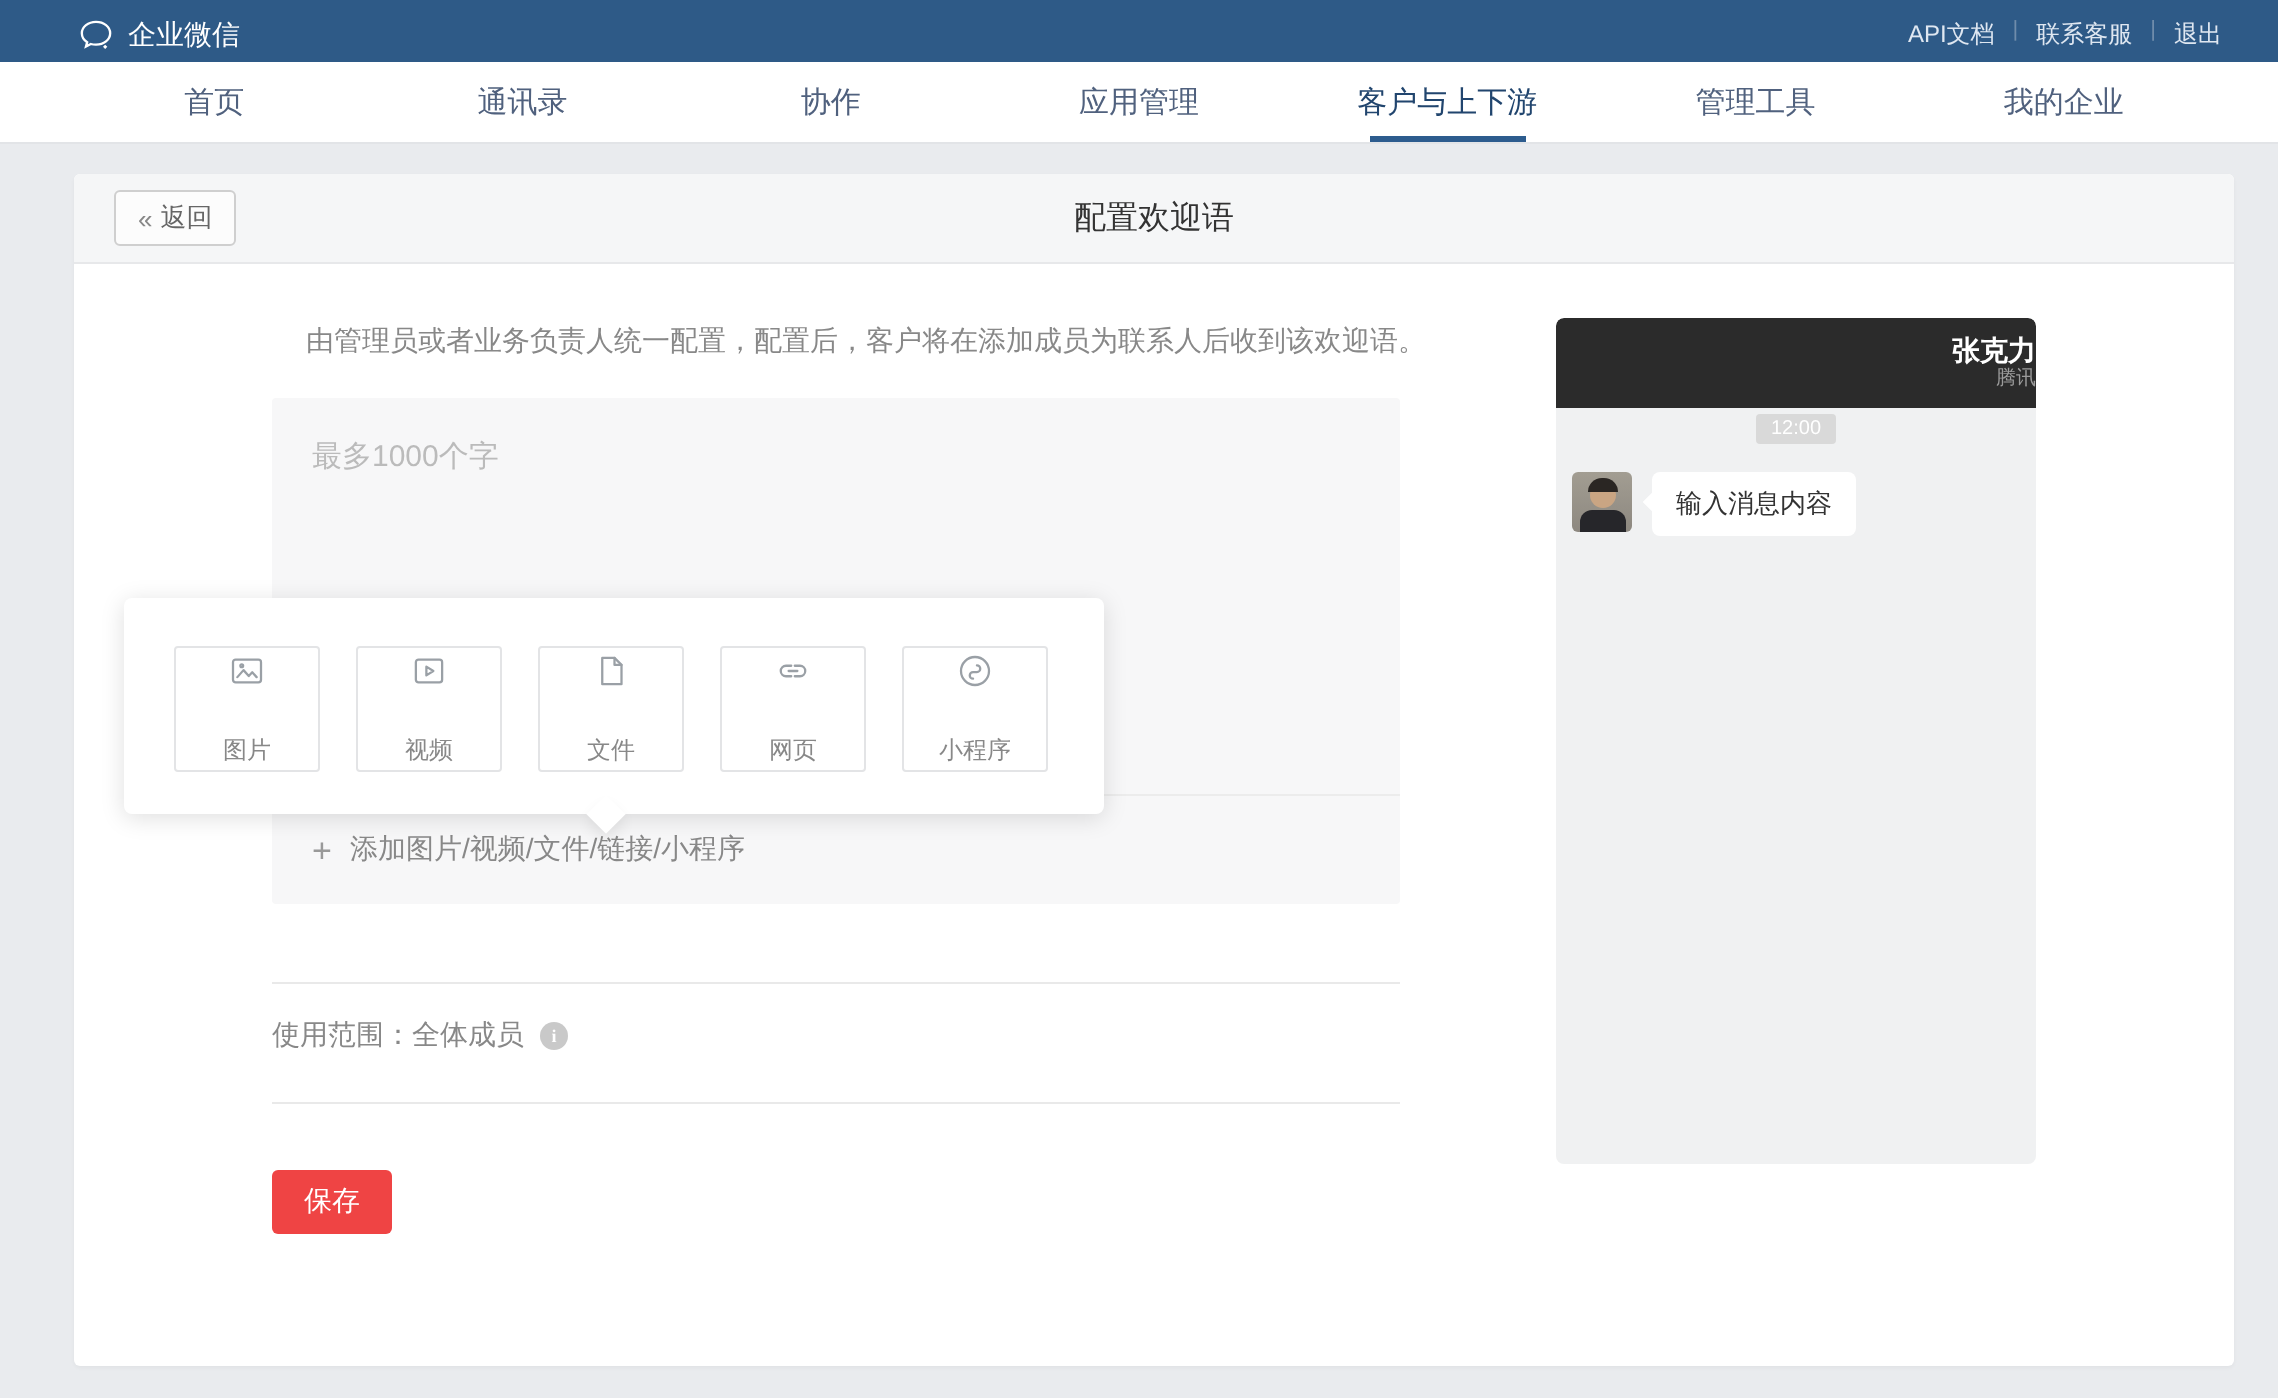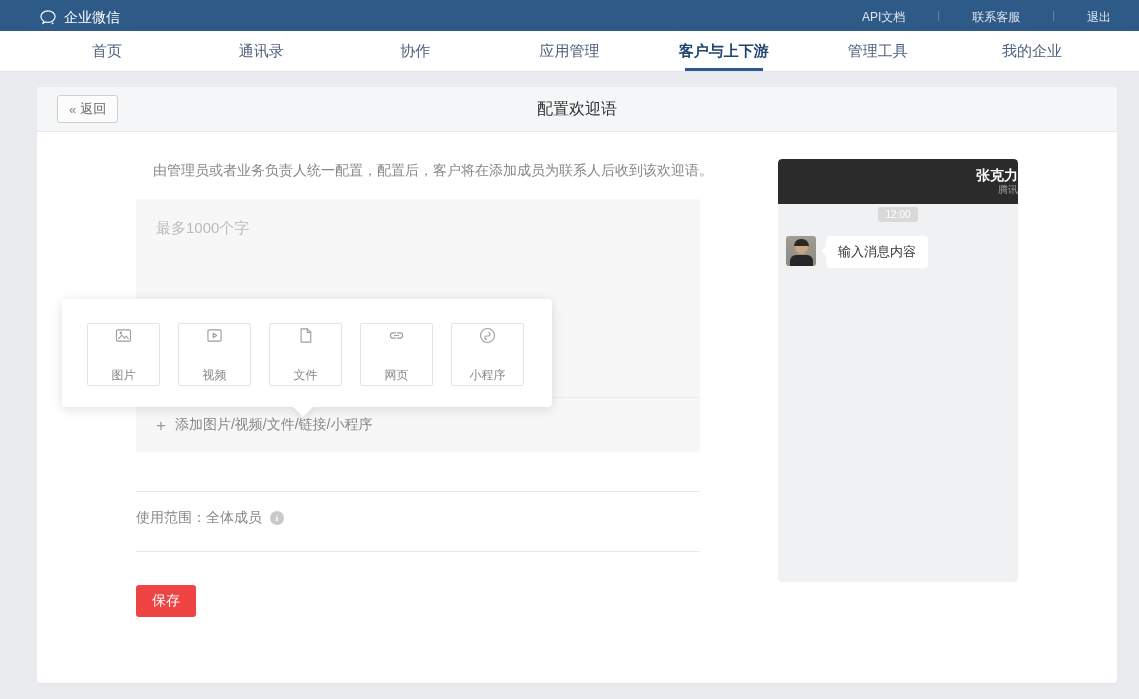--- a/index.html
+++ b/index.html
@@ -12,34 +12,34 @@
   }
 
   
   .topbar {
     height:31px; background:#2e5a87;
     display:flex; align-items:center; justify-content:space-between;
     padding:4px 24px 0 38px;
   }
   .brand { display:flex; align-items:center; color:#fff; font-size:14px; }
   .brand svg { width:20px; height:20px; margin-right:6px; display:block; }
-  .topbar-links { display:flex; font-size:12px; color:#dfe7f1;gap:23px; }
+  .topbar-links { display:flex; font-size:12px; color:#dfe7f1; }
   .topbar-links .tlink { cursor:pointer; padding:0 4px; }
   .topbar-links .sep { color:#6f8cab; margin:0 5px; font-size:11px; }
 
   
   .nav {
     height:41px; background:#fff; border-bottom:1px solid #e2e4e7;
     display:flex; align-items:stretch; padding:0 30px;
   }
   .nav-tab {
     flex:1; display:flex; align-items:center; justify-content:center;
     font-size:15px; color:#50617e; cursor:pointer; position:relative;
   }
-  .nav-tab.active { color:#21456e; font-weight:bold; }
+  .nav-tab.active { color:#21456e; font-weight:normal; }
   .nav-tab.active::after {
     content:""; position:absolute; bottom:0; left:50%; transform:translateX(-50%);
     width:78px; height:3px; background:#2d5c8e;
   }
 
   
   .card {
     width:1080px; height:596px; margin:15px 0 0 37px;
     background:#fff; border-radius:3px; position:relative;
     box-shadow:0 1px 2px rgba(0,0,0,0.04);

